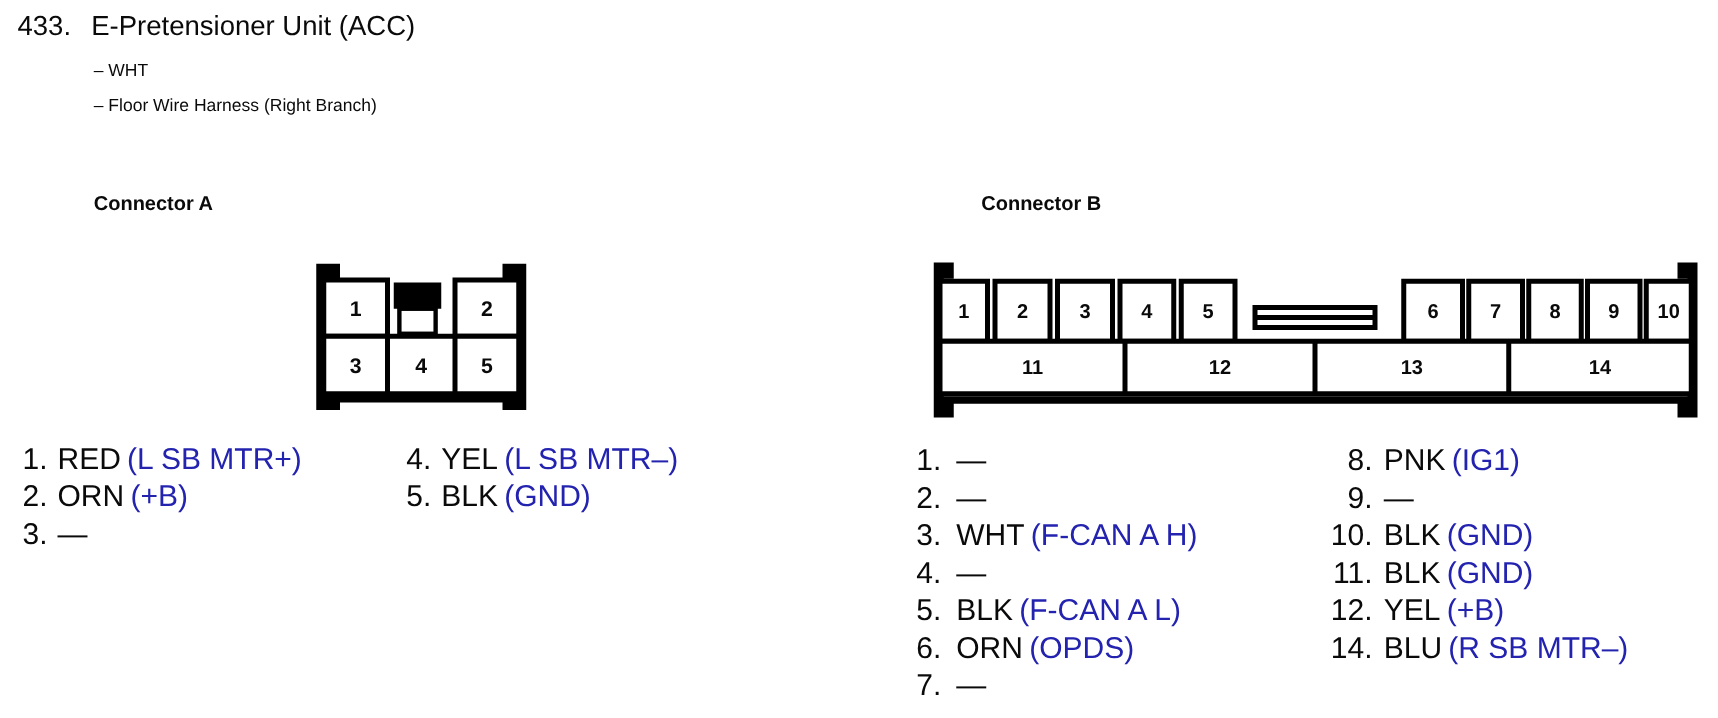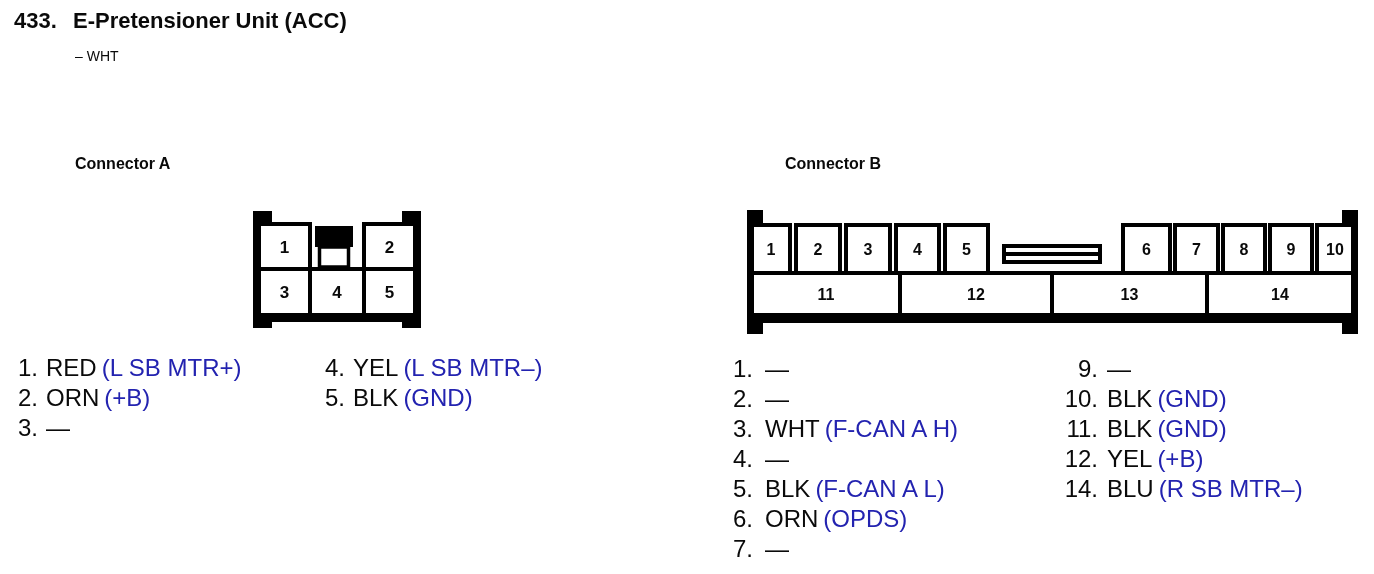--- a/index.html
+++ b/index.html
@@ -2,21 +2,21 @@
 <html style="--blue: #2323b0; --ink: #0a0a0a;"><head>
 <meta charset="utf-8">
 <style>
   :root { --blue:#2323b0; --ink:#0a0a0a; }
   * { margin:0; padding:0; box-sizing:border-box; }
   html,body { background:#fff; }
   body {
     width:1374px; height:574px; position:relative; overflow:hidden;
     font-family:"Liberation Sans", sans-serif; color:var(--ink);
   }
-  .title-row { position:absolute; left:14px; top:8px; font-weight:bold; font-size:22px; line-height:26px; white-space:nowrap; }
+  .title-row { position:absolute; left:14px; top:8px; font-weight:normal; font-size:22px; line-height:26px; white-space:nowrap; }
   .title-num { display:inline-block; width:59px; }
   .details { position:absolute; left:75px; top:42px; font-size:14px; line-height:28px; }
   .conn-heading { position:absolute; top:155px; font-weight:bold; font-size:16px; white-space:nowrap; }
   .conn-heading.a { left:75px; }
   .conn-heading.b { left:785px; }
 
   svg.diagram { position:absolute; }
   svg.diagram.a { left:252px; top:209px; }
   svg.diagram.b { left:745px; top:209px; }
   .box  { fill:#fff; stroke:#000; stroke-width:4; }
@@ -43,20 +43,21 @@
 </style>
 </head>
 <body>
 
 <div class="title-row">
   <span class="title-num">433.</span><span class="title-text">E-Pretensioner Unit (ACC)</span>
 </div>
 
 <div class="details">
   <div class="detail">– WHT</div>
+  <div class="detail">– Floor Wire Harness (Right Branch)</div>
 </div>
 
 <div class="conn-heading a">Connector A</div>
 <div class="conn-heading b">Connector B</div>
 
 <svg class="diagram a" width="170" height="124" viewBox="0 0 170 124">
   <path class="solid" d="M1,2 h19 v13 h-13 v91 h13 v13 h-19 z"></path>
   <path class="solid" d="M169,2 h-19 v13 h13 v91 h-13 v13 h19 z"></path>
   <rect class="box" x="7" y="15" width="51" height="45"></rect>
   <rect class="box" x="112" y="15" width="51" height="45"></rect>
@@ -122,18 +123,19 @@
 <div class="pin-col col-b1">
   <div class="pin-row"><span class="pin-num">1.</span><span class="pin-wire">—</span><span class="pin-signal"></span></div>
   <div class="pin-row"><span class="pin-num">2.</span><span class="pin-wire">—</span><span class="pin-signal"></span></div>
   <div class="pin-row"><span class="pin-num">3.</span><span class="pin-wire">WHT</span><span class="pin-signal">(F-CAN A H)</span></div>
   <div class="pin-row"><span class="pin-num">4.</span><span class="pin-wire">—</span><span class="pin-signal"></span></div>
   <div class="pin-row"><span class="pin-num">5.</span><span class="pin-wire">BLK</span><span class="pin-signal">(F-CAN A L)</span></div>
   <div class="pin-row"><span class="pin-num">6.</span><span class="pin-wire">ORN</span><span class="pin-signal">(OPDS)</span></div>
   <div class="pin-row"><span class="pin-num">7.</span><span class="pin-wire">—</span><span class="pin-signal"></span></div>
 </div>
 <div class="pin-col col-b2">
+  <div class="pin-row"><span class="pin-num">8.</span><span class="pin-wire">PNK</span><span class="pin-signal">(IG1)</span></div>
   <div class="pin-row"><span class="pin-num">9.</span><span class="pin-wire">—</span><span class="pin-signal"></span></div>
   <div class="pin-row"><span class="pin-num">10.</span><span class="pin-wire">BLK</span><span class="pin-signal">(GND)</span></div>
   <div class="pin-row"><span class="pin-num">11.</span><span class="pin-wire">BLK</span><span class="pin-signal">(GND)</span></div>
   <div class="pin-row"><span class="pin-num">12.</span><span class="pin-wire">YEL</span><span class="pin-signal">(+B)</span></div>
   <div class="pin-row"><span class="pin-num">14.</span><span class="pin-wire">BLU</span><span class="pin-signal">(R SB MTR–)</span></div>
 </div>
 
 </body></html>

